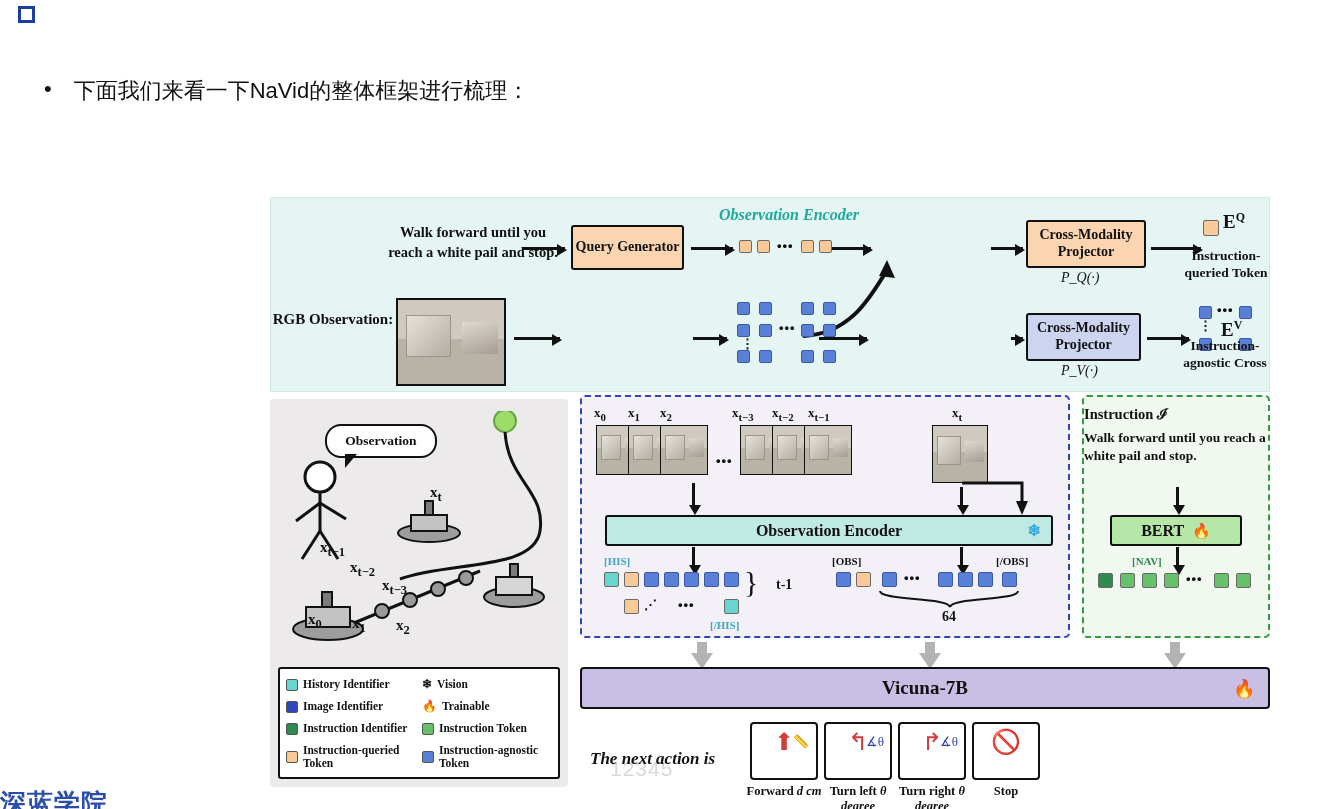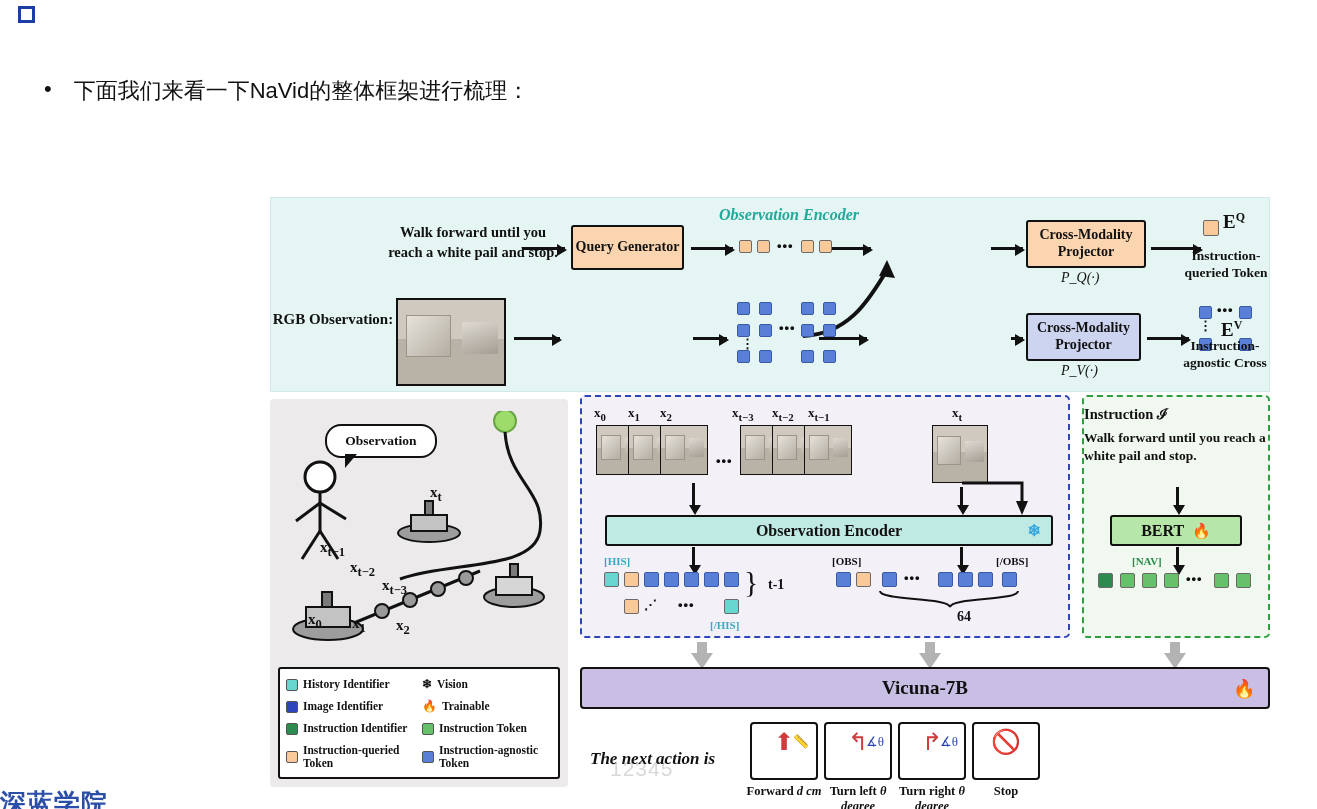--- a/index.html
+++ b/index.html
@@ -499,38 +499,38 @@
       <div class="tok b" style="left:102px; top:175px; width:15px; height:15px;"></div>
       <div class="tok b" style="left:122px; top:175px; width:15px; height:15px;"></div>
       <div class="tok b" style="left:142px; top:175px; width:15px; height:15px;"></div>
       <div class="tok o" style="left:42px; top:202px; width:15px; height:15px;"></div>
       <div class="dots" style="left:62px; top:200px;">⋰</div>
       <div class="tok t" style="left:142px; top:202px; width:15px; height:15px;"></div>
       <div class="dots" style="left:96px; top:200px;">•••</div>
     </div>
     <div class="tag-small" style="left:128px; top:222px;">[/HIS]</div>
     <div class="brace" style="left:162px; top:168px;">}</div>
-    <div class="t1" style="left:186px; top:180px;">t-1</div>
+    <div class="t1" style="left:194px; top:180px;">t-1</div>
 
     <div class="tag-small tag-dark" style="left:250px; top:158px;">[OBS]</div>
     <div class="tag-small tag-dark" style="left:414px; top:158px;">[/OBS]</div>
     <div>
       <div class="tok b" style="left:254px; top:175px; width:15px; height:15px;"></div>
       <div class="tok o" style="left:274px; top:175px; width:15px; height:15px;"></div>
       <div class="tok b" style="left:300px; top:175px; width:15px; height:15px;"></div>
       <div class="dots" style="left:322px; top:173px;">•••</div>
       <div class="tok b" style="left:356px; top:175px; width:15px; height:15px;"></div>
       <div class="tok b" style="left:376px; top:175px; width:15px; height:15px;"></div>
       <div class="tok b" style="left:396px; top:175px; width:15px; height:15px;"></div>
       <div class="tok b" style="left:420px; top:175px; width:15px; height:15px;"></div>
     </div>
     <svg style="position:absolute; left:296px; top:192px; width:146px; height:22px;">
       <path d="M2,2 C2,12 70,8 72,18 C74,8 140,12 140,2" stroke="#111" stroke-width="2" fill="none"></path>
     </svg>
-    <div class="t1" style="left:375px; top:212px;">64</div>
+    <div class="t1" style="left:360px; top:212px;">64</div>
   </div>
 
   <div class="panel-right">
     <div class="instr-block">Instruction ℐ</div>
     <div class="instr-block" style="top:32px; font-size:13.5px;">Walk forward until you reach a white pail and stop.</div>
 
     <div class="arrow-v" style="left:92px; top:90px; height:18px;"></div>
 
     <div class="bert">
       <span>BERT</span>

